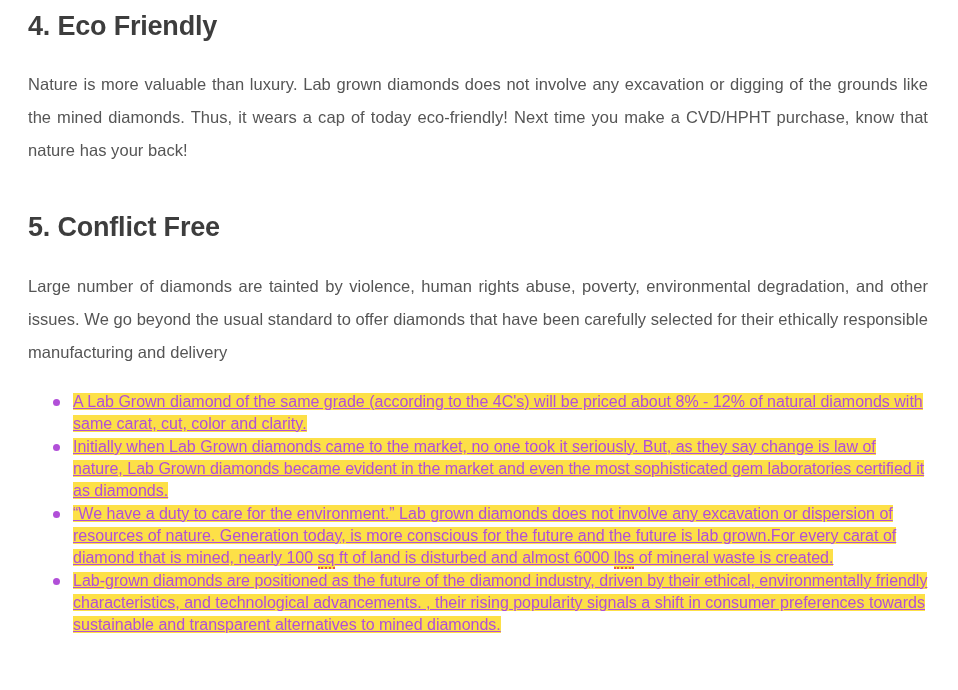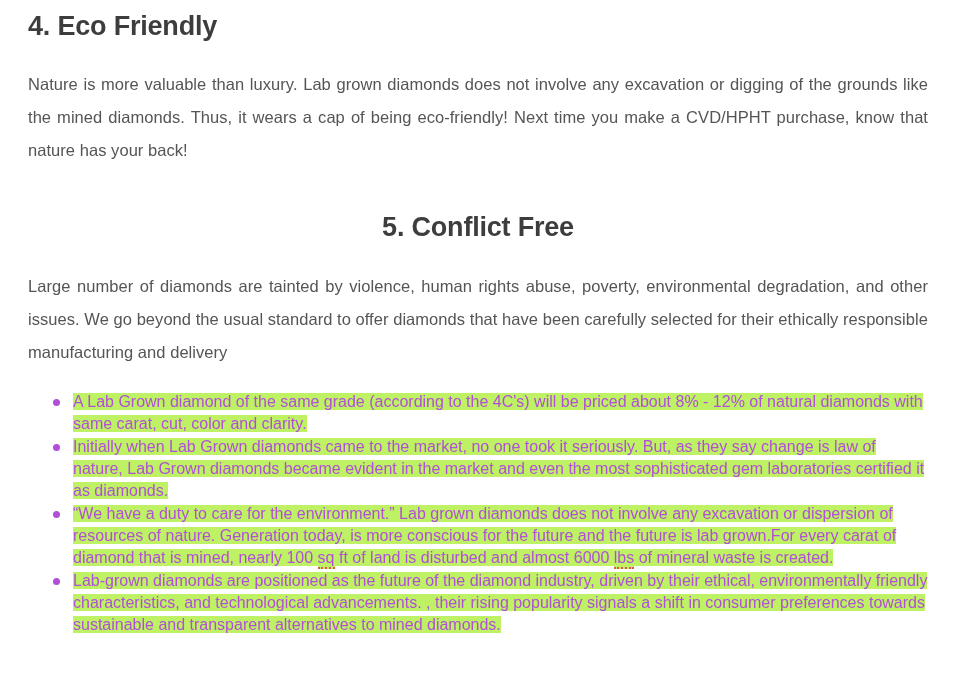--- a/index.html
+++ b/index.html
@@ -23,21 +23,20 @@
     font-size: 27px;
     line-height: 1.2;
     font-weight: bold;
     color: #3d3d3d;
     margin: 0 0 26px 0;
     letter-spacing: -0.2px;
   }
   h2.section-heading.second {
     margin-top: 44px;
     margin-bottom: 26px;
-    text-align: center;
   }
   p.body-text {
     font-size: 16.5px;
     line-height: 33px;
     color: #555555;
     margin: 0 0 4px 0;
     text-align: justify;
     text-justify: inter-word;
     max-width: 903px;
     letter-spacing: 0.05px;
@@ -59,38 +58,39 @@
     content: "";
     position: absolute;
     left: 25px;
     top: 8px;
     width: 7px;
     height: 7px;
     border-radius: 50%;
     background: #b14fd8;
   }
   .hl {
-    background: #bef264;
+    background: #fde047;
     box-decoration-break: clone;
     -webkit-box-decoration-break: clone;
     color: #b14fd8;
+    text-decoration: underline;
   }
   .spell {
     border-bottom: 2px dotted #e0554f;
     padding-bottom: 1px;
   }
 </style>
 </head>
 <body>
 
 <div class="page">
 
   <h2 class="section-heading">4. Eco Friendly</h2>
 
-  <p class="body-text">Nature is more valuable than luxury. Lab grown diamonds does not involve any excavation or digging of the grounds like the mined diamonds. Thus, it wears a cap of being eco-friendly! Next time you make a CVD/HPHT purchase, know that nature has your back!</p>
+  <p class="body-text">Nature is more valuable than luxury. Lab grown diamonds does not involve any excavation or digging of the grounds like the mined diamonds. Thus, it wears a cap of today eco-friendly! Next time you make a CVD/HPHT purchase, know that nature has your back!</p>
 
   <h2 class="section-heading second">5. Conflict Free</h2>
 
   <p class="body-text">Large number of diamonds are tainted by violence, human rights abuse, poverty, environmental degradation, and other issues. We go beyond the usual standard to offer diamonds that have been carefully selected for their ethically responsible manufacturing and delivery</p>
 
   <ul class="highlight-list">
     <li>
       <span class="hl">A Lab Grown diamond of the same grade (according to the 4C's) will be priced about 8% - 12% of natural diamonds with same carat, cut, color and clarity.</span>
     </li>
     <li>

